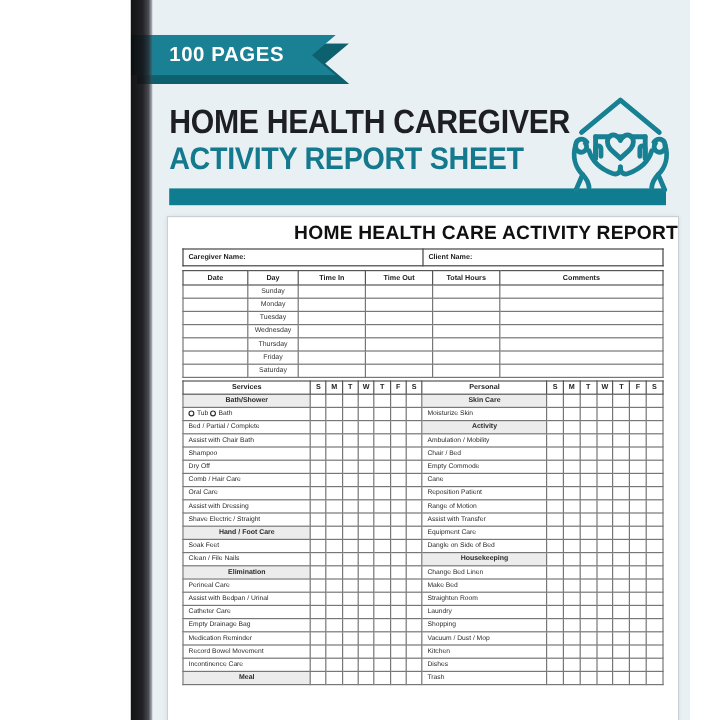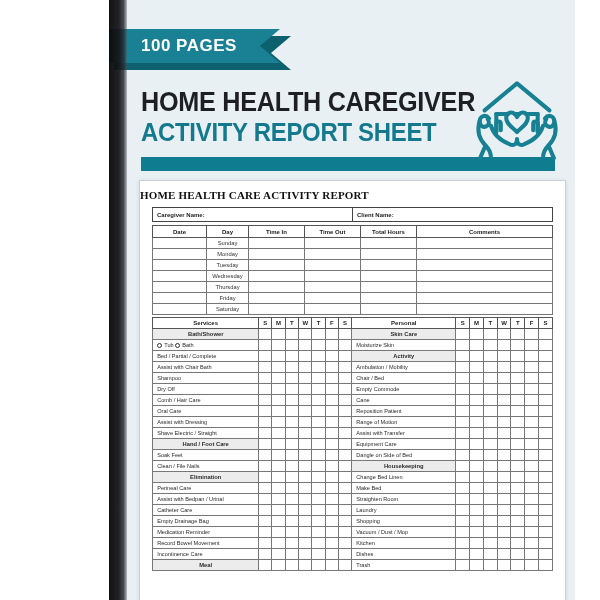--- a/index.html
+++ b/index.html
@@ -24,21 +24,21 @@
     transform:scaleX(0.90); transform-origin:left top; white-space:nowrap; letter-spacing:-0.3px; }
   .title2 { position:absolute; left:32px; top:117px; font-size:26px; font-weight:bold; color:#15798e;
     transform:scaleX(0.92); transform-origin:left top; white-space:nowrap; letter-spacing:-0.3px; }
   .divider { position:absolute; left:32px; top:157px; width:414px; height:14px; background:#0f7d8f; }
 
   .logo { position:absolute; left:363px; top:68px; width:90px; height:92px; }
 
   
   .page { position:absolute; left:30px; top:180px; width:427px; height:435px; background:#ffffff;
     border:1px solid #c9d0d6; box-shadow:0 1px 4px rgba(60,80,95,0.15); padding-top:8px; }
-  .sheet-title { text-align:left; font-size:11px; font-weight:bold; color:#101010; letter-spacing:0.2px; line-height:12px;font-family:Liberation Serif, serif; }
+  .sheet-title { text-align:right; font-size:16px; font-weight:bold; color:#101010; letter-spacing:0.2px; line-height:12px; }
 
   table { border-collapse:collapse; table-layout:fixed; }
   .names-table { width:400px; margin:6px auto 0; }
   .names-table td { border:1px solid #444; height:14px; font-size:6px; font-weight:bold; color:#222;
     padding-left:4px; vertical-align:middle; }
 
   .week-table { width:400px; margin:3px auto 0; }
   .week-table th { border:1px solid #555; height:12px; font-size:6px; font-weight:bold; color:#222; text-align:center; }
   .week-table td { border:1px solid #777; height:11px; font-size:5.8px; color:#333; text-align:center; }
 

